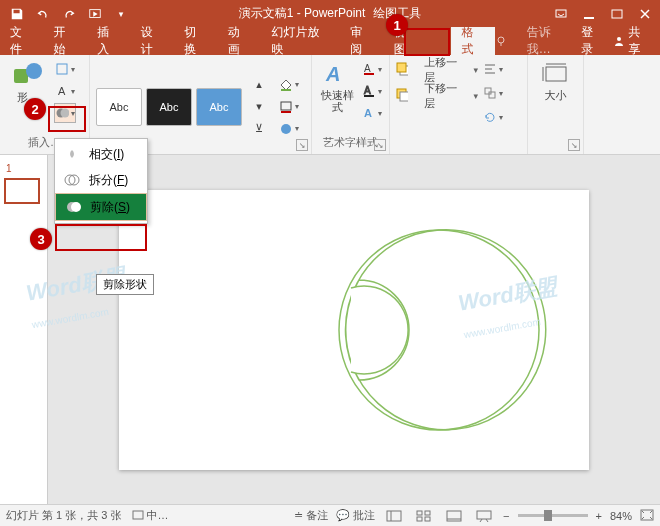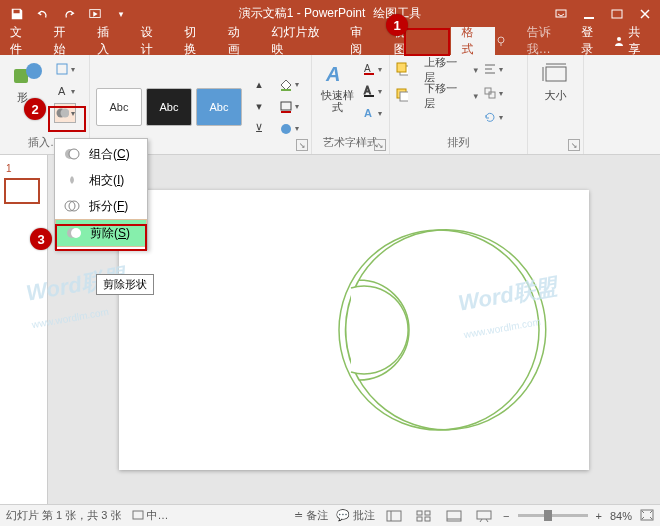--- a/index.html
+++ b/index.html
@@ -309,21 +309,20 @@
             </svg>
           </div>
         <div class="mini dd">
             <svg width="14" height="14">
               <path d="M3 7a4 4 0 1 1 1 3" fill="none" stroke="#5b9bd5"></path>
               <path d="M3 5v3h3" fill="none" stroke="#5b9bd5"></path>
             </svg>
           </div>
       </div>
     </div>
-    <div class="group-label">排列</div>
   </div>
 
   <div class="group" style="width:56px">
     <div class="group-body" style="justify-content:flex-end">
       <div class="big-btn">
         <svg width="28" height="26">
             <rect x="4" y="6" width="20" height="14" fill="none" stroke="#666"></rect>
             <line x1="4" y1="3" x2="24" y2="3" stroke="#666"></line>
             <line x1="1" y1="6" x2="1" y2="20" stroke="#666"></line>
           </svg>
@@ -362,45 +361,35 @@
 </div>
 <div class="watermark wm2">
   <span>Word联盟</span><br>
   <span style="font-size:10px;font-style:normal;font-weight:normal">www.wordlm.com</span>
 </div>
 
 <div class="dropdown">
   <div class="menu-item">
     <span class="mi-icon">
         <svg width="16" height="16">
-          <circle cx="6" cy="8" r="5" fill="#bbb"></circle>
-          <circle cx="10" cy="8" r="5" fill="#fff"></circle>
-          <circle cx="10" cy="8" r="5" fill="none" stroke="#888"></circle>
-        </svg>
-      </span>
-    <span><span>组合</span>(<span class="menu-accel">C</span>)</span>
-  </div>
-  <div class="menu-item">
-    <span class="mi-icon">
-        <svg width="16" height="16">
           <path d="M8 4a5 5 0 0 1 0 8a5 5 0 0 1 0-8z" fill="#bbb"></path>
         </svg>
       </span>
     <span><span>相交</span>(<span class="menu-accel">I</span>)</span>
   </div>
   <div class="menu-item">
     <span class="mi-icon">
         <svg width="16" height="16">
           <circle cx="6" cy="8" r="5" fill="none" stroke="#888"></circle>
           <circle cx="10" cy="8" r="5" fill="none" stroke="#888"></circle>
         </svg>
       </span>
     <span><span>拆分</span>(<span class="menu-accel">F</span>)</span>
   </div>
-  <div class="menu-item" style="background:#86efac;border:1px solid #e0c0a0">
+  <div class="menu-item" style="background:#15803d;border:1px solid #e0c0a0">
     <span class="mi-icon">
         <svg width="16" height="16">
           <circle cx="7" cy="8" r="5" fill="#bbb"></circle>
           <circle cx="11" cy="8" r="5" fill="#fff"></circle>
         </svg>
       </span>
     <span><span>剪除</span>(<span class="menu-accel">S</span>)</span>
   </div>
 </div>
 <div class="tooltip">剪除形状</div>

